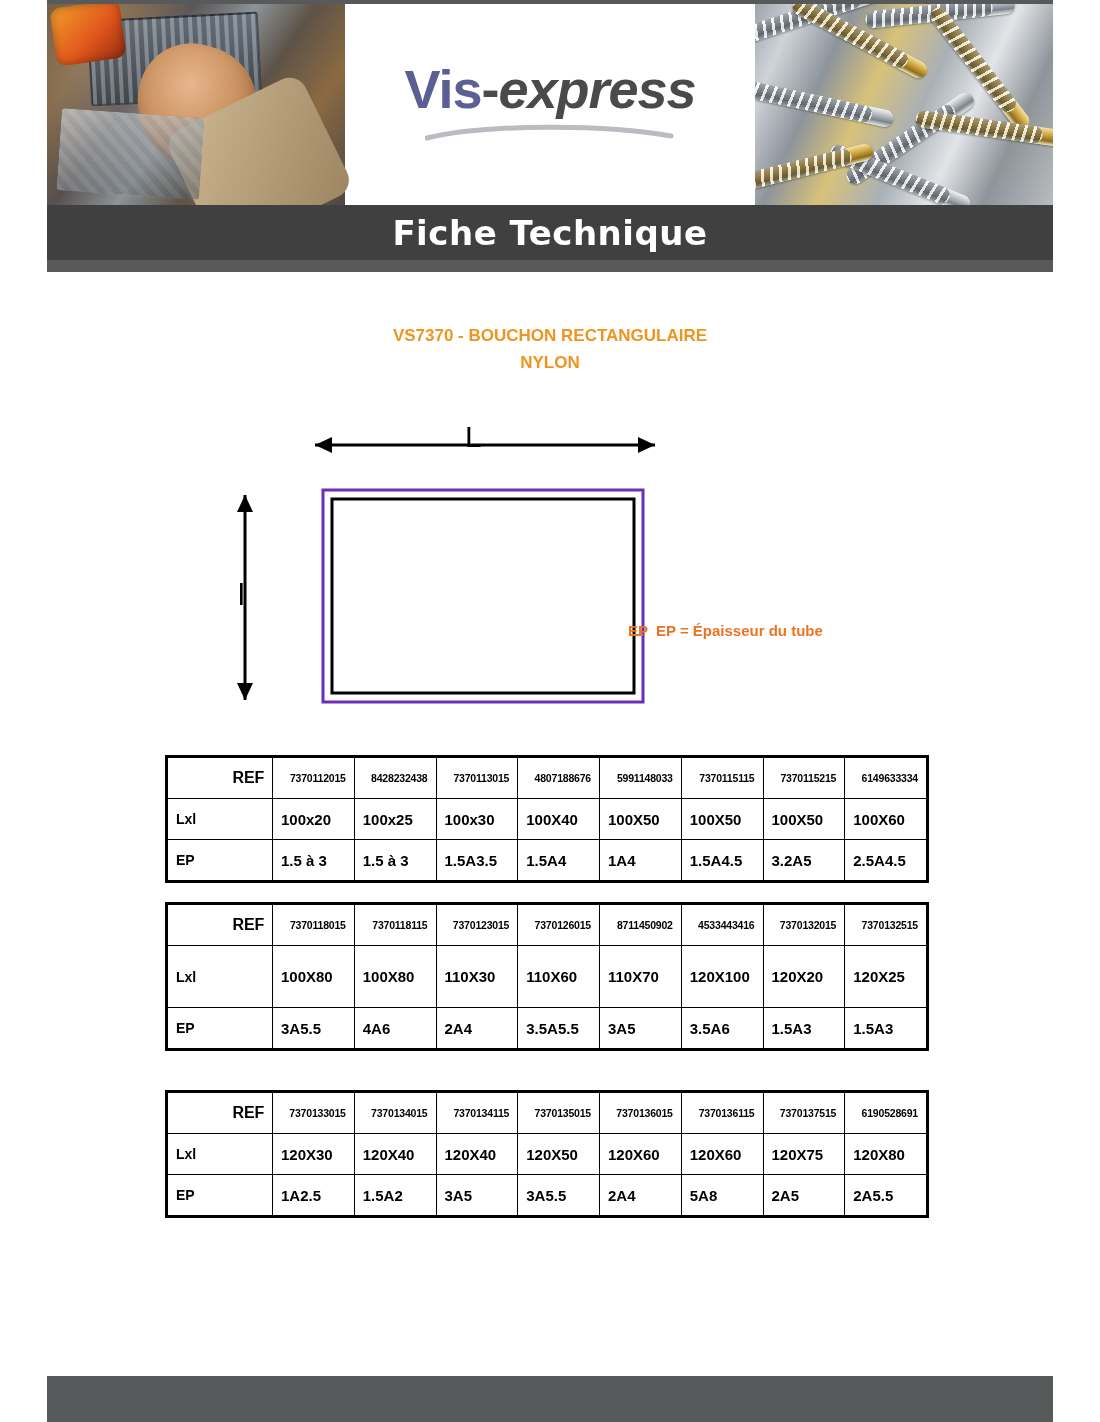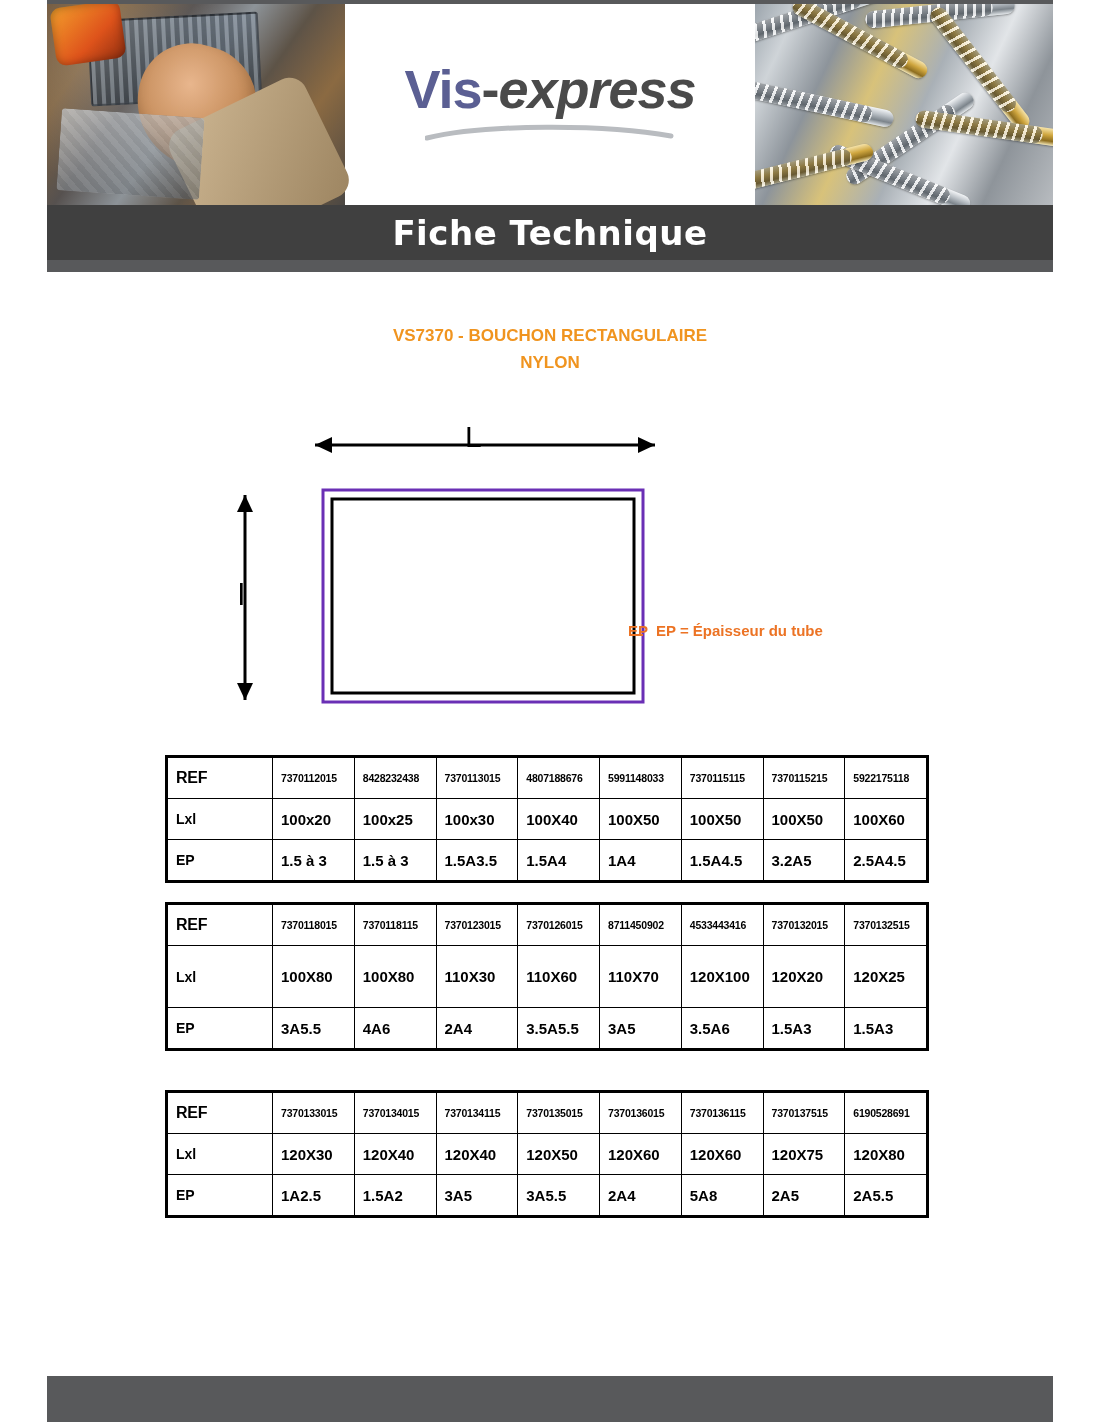--- a/index.html
+++ b/index.html
@@ -256,20 +256,21 @@
     height: 26px;
   }
   table.spec td.rowhead {
     width: 88px;
     font-size: 14px;
   }
   table.spec tr.ref-row td {
     font-size: 10.5px;
     font-weight: 700;
     letter-spacing: -0.2px;
+    text-align: right;
   }
   table.spec tr.ref-row td.rowhead {
     font-size: 16px;
   }
   .tb1 { top: 755px; }
   .tb2 { top: 902px; }
   .tb3 { top: 1090px; }
 
   
   .footer-bar {
@@ -362,21 +363,21 @@
       <tbody>
         <tr class="ref-row">
           <td class="rowhead">REF</td>
           <td>7370112015</td>
           <td>8428232438</td>
           <td>7370113015</td>
           <td>4807188676</td>
           <td>5991148033</td>
           <td>7370115115</td>
           <td>7370115215</td>
-          <td>5922175118</td>
+          <td>6149633334</td>
         </tr>
         <tr>
           <td class="rowhead">Lxl</td>
           <td>100x20</td>
           <td>100x25</td>
           <td>100x30</td>
           <td>100X40</td>
           <td>100X50</td>
           <td>100X50</td>
           <td>100X50</td>

